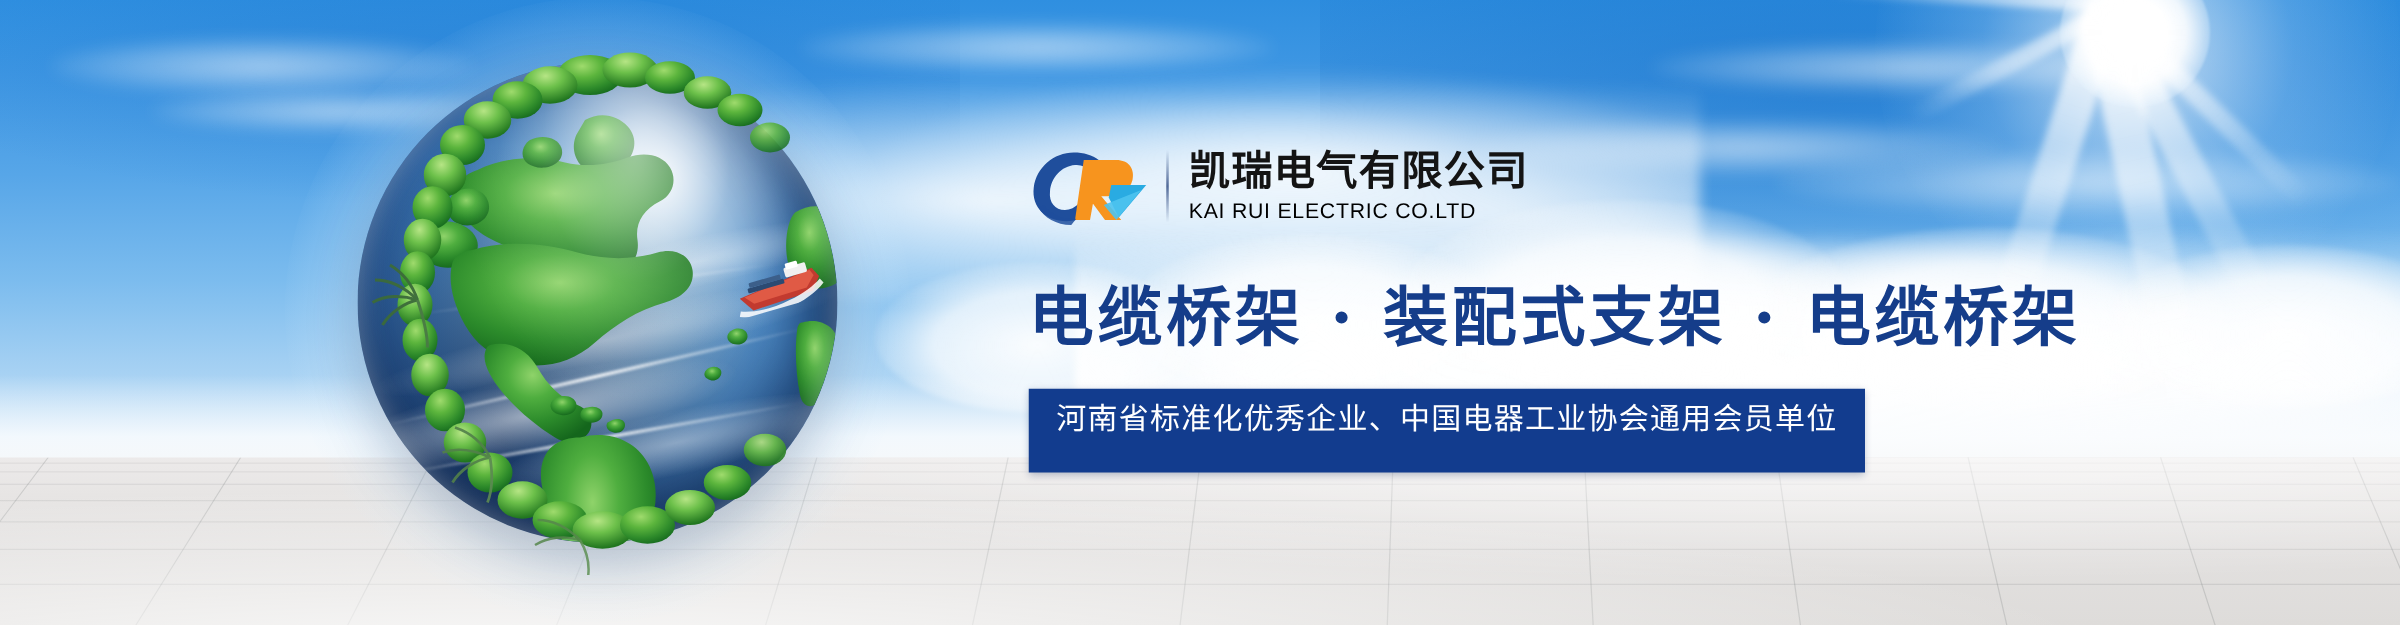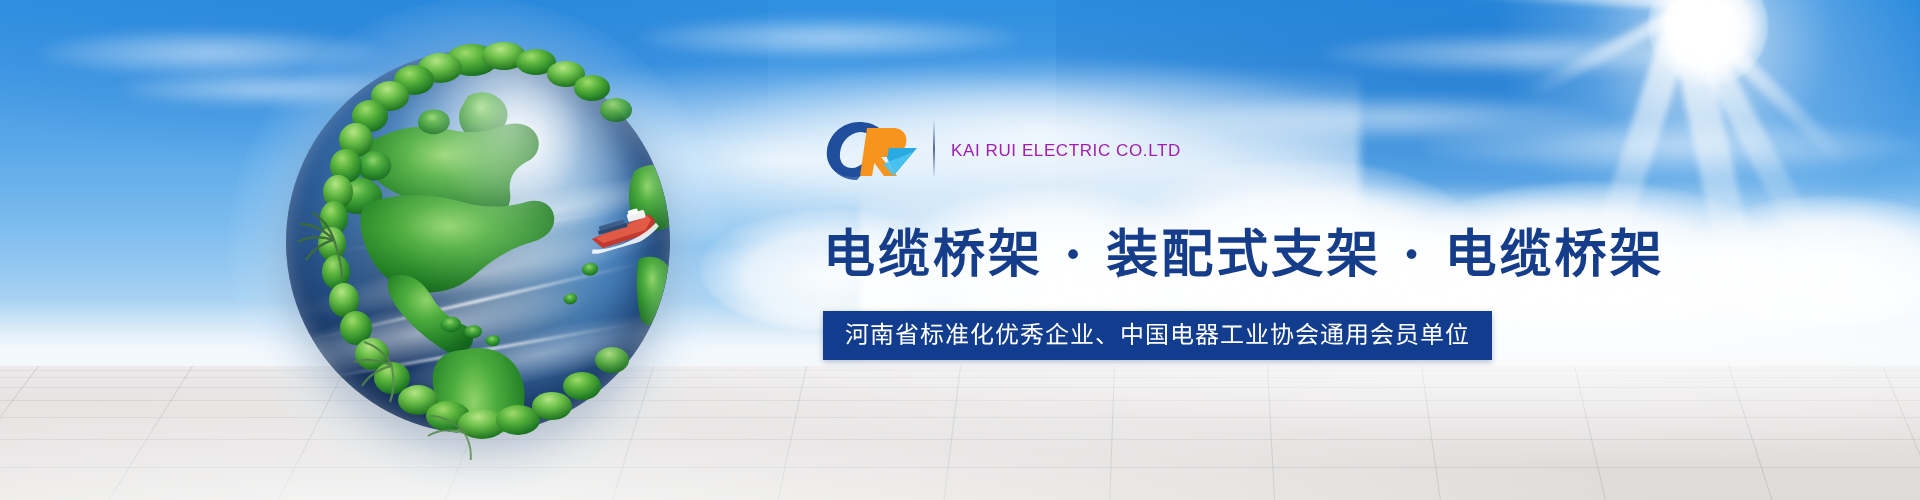--- a/index.html
+++ b/index.html
@@ -185,37 +185,37 @@
     flex:0 0 auto;
   }
   .logo-text{display:flex;flex-direction:column;justify-content:center;}
   .company-cn{
     font-family:"DejaVu Sans","Liberation Sans",sans-serif;
     font-size:33px;font-weight:700;color:#141414;
     letter-spacing:1px;line-height:1.12;
   }
   .company-en{
     font-family:"Liberation Sans",sans-serif;
-    font-size:17px;font-weight:400;color:#a21caf;
+    font-size:17px;font-weight:400;color:#000000;
     letter-spacing:.6px;margin-top:4px;
   }
 
   .headline{
     margin-top:24px;
     font-family:"DejaVu Serif","Liberation Serif",serif;
     font-size:52px;font-weight:700;color:#153d8a;
     letter-spacing:3px;white-space:nowrap;
     text-shadow:0 1px 2px rgba(255,255,255,.65);
   }
 
   .ribbon{
     margin-top:24px;
     display:inline-block;
     background:#123c8e;
-    padding:11px 22px 12px 22px;
+    padding:11px 22px 30px 22px;
     box-shadow:0 2px 6px rgba(10,35,85,.28);
   }
   .ribbon-text{
     font-family:"DejaVu Sans","Liberation Sans",sans-serif;
     font-size:24px;font-weight:400;color:#ffffff;
     letter-spacing:1px;white-space:nowrap;line-height:1.1;
   }
 </style>
 </head>
 <body>
@@ -424,20 +424,21 @@
 
         <path d="M66 30 L94 30 L72 56 L64 40 Z" fill="#29abe2"></path>
         <path d="M60 46 L90 34 L70 58 Z" fill="#4cc3ef" opacity=".9"></path>
 
         <path d="M12 46 C18 54 28 58 38 57 L34 62 C22 62 12 56 8 48 Z" fill="#1f4e9c" opacity=".85"></path>
       </svg>
 
       <div class="logo-divider"></div>
 
       <div class="logo-text">
+        <div class="company-cn">凯瑞电气有限公司</div>
         <div class="company-en">KAI RUI ELECTRIC CO.LTD</div>
       </div>
     </div>
 
     <div class="headline">电缆桥架 · 装配式支架 · 电缆桥架</div>
 
     <div class="ribbon">
       <div class="ribbon-text">河南省标准化优秀企业、中国电器工业协会通用会员单位</div>
     </div>
 

